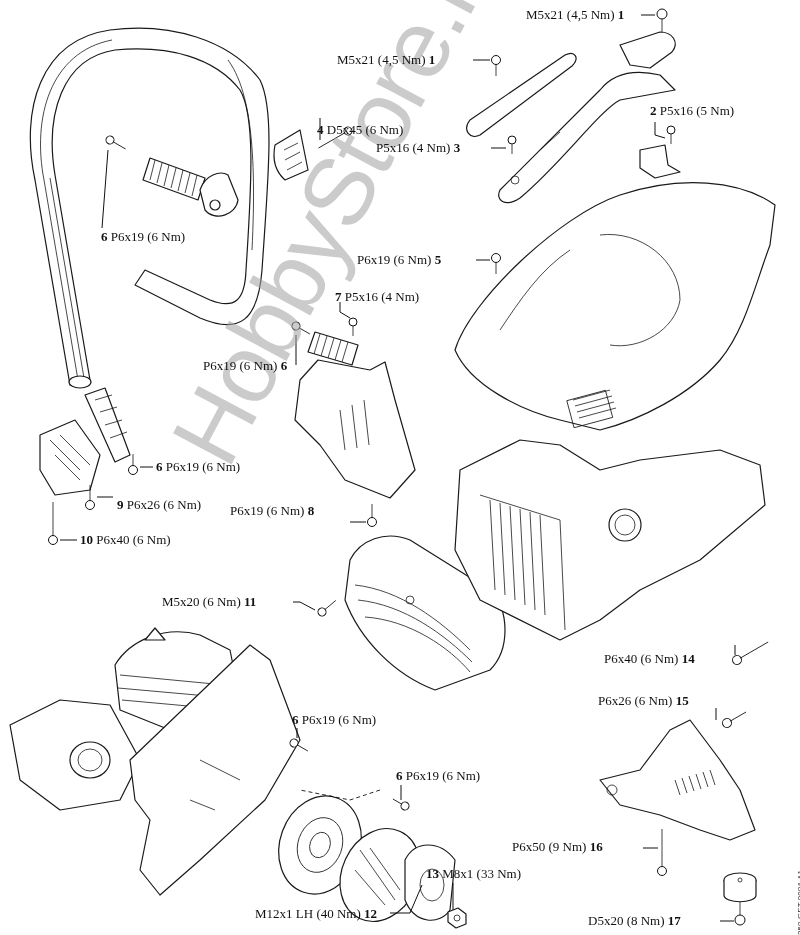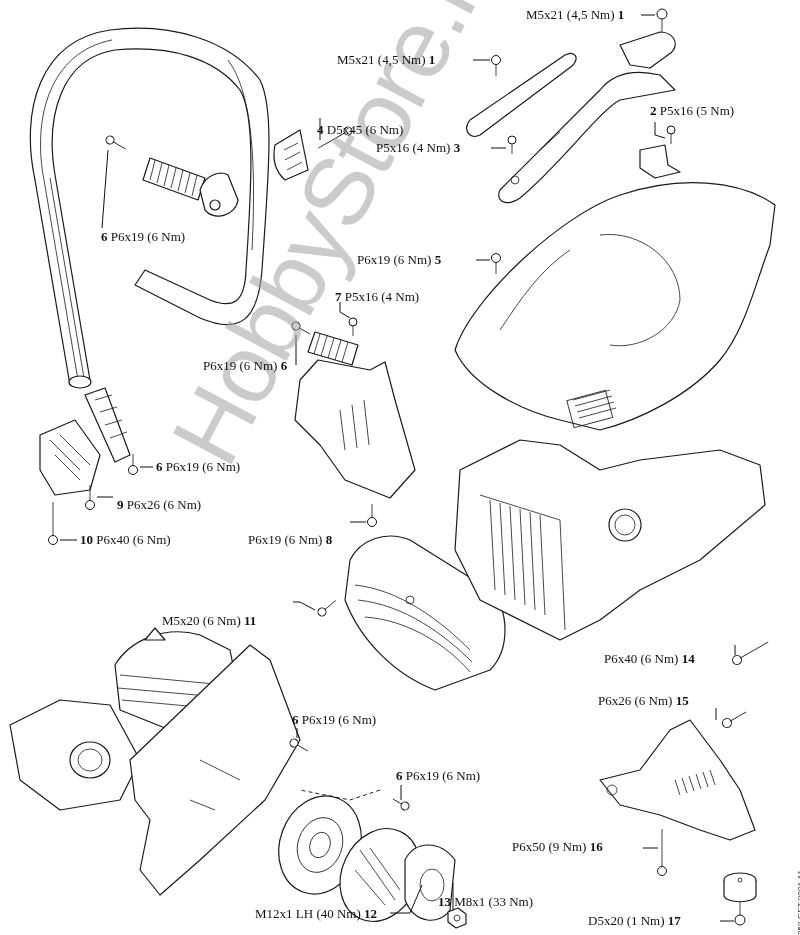--- a/index.html
+++ b/index.html
@@ -281,25 +281,25 @@
 <div class="label" style="left:337px;top:53px;"><span>M5x21 (4,5 Nm)</span> <b>1</b></div>
 <div class="label" style="left:650px;top:104px;"><b>2</b> <span>P5x16 (5 Nm)</span></div>
 <div class="label" style="left:376px;top:141px;"><span>P5x16 (4 Nm)</span> <b>3</b></div>
 <div class="label" style="left:317px;top:103px;margin-top:20px;"><b>4</b> <span>D5x45 (6 Nm)</span></div>
 <div class="label" style="left:101px;top:230px;"><b>6</b> <span>P6x19 (6 Nm)</span></div>
 <div class="label" style="left:357px;top:253px;"><span>P6x19 (6 Nm)</span> <b>5</b></div>
 <div class="label" style="left:335px;top:290px;"><b>7</b> <span>P5x16 (4 Nm)</span></div>
 <div class="label" style="left:185px;top:359px;margin-left:18px;"><span>P6x19 (6 Nm)</span> <b>6</b></div>
 <div class="label" style="left:156px;top:460px;"><b>6</b> <span>P6x19 (6 Nm)</span></div>
 <div class="label" style="left:117px;top:490px;margin-top:8px;"><b>9</b> <span>P6x26 (6 Nm)</span></div>
-<div class="label" style="left:230px;top:533px;margin-left:18px;"><span>P6x19 (6 Nm)</span> <b>8</b></div>
+<div class="label" style="left:230px;top:504px;"><span>P6x19 (6 Nm)</span> <b>8</b></div>
 <div class="label" style="left:80px;top:533px;"><b>10</b> <span>P6x40 (6 Nm)</span></div>
-<div class="label" style="left:162px;top:595px;margin-top:19px;"><span>M5x20 (6 Nm)</span> <b>11</b></div>
+<div class="label" style="left:162px;top:595px;"><span>M5x20 (6 Nm)</span> <b>11</b></div>
 <div class="label" style="left:604px;top:632px;margin-top:20px;"><span>P6x40 (6 Nm)</span> <b>14</b></div>
 <div class="label" style="left:598px;top:694px;"><span>P6x26 (6 Nm)</span> <b>15</b></div>
 <div class="label" style="left:292px;top:713px;"><b>6</b> <span>P6x19 (6 Nm)</span></div>
 <div class="label" style="left:396px;top:769px;"><b>6</b> <span>P6x19 (6 Nm)</span></div>
 <div class="label" style="left:512px;top:840px;"><span>P6x50 (9 Nm)</span> <b>16</b></div>
-<div class="label" style="left:438px;top:867px;margin-top:28px;"><b>13</b> <span>M8x1 (33 Nm)</span></div>
+<div class="label" style="left:426px;top:867px;"><b>13</b> <span>M8x1 (33 Nm)</span></div>
 <div class="label" style="left:255px;top:907px;"><span>M12x1 LH (40 Nm)</span> <b>12</b></div>
-<div class="label" style="left:588px;top:914px;"><span>D5x20 (1 Nm)</span> <b>17</b></div>
+<div class="label" style="left:588px;top:914px;"><span>D5x20 (8 Nm)</span> <b>17</b></div>
 
 <div class="docref">4250-GET-0004-A1</div>
 
 </body></html>

